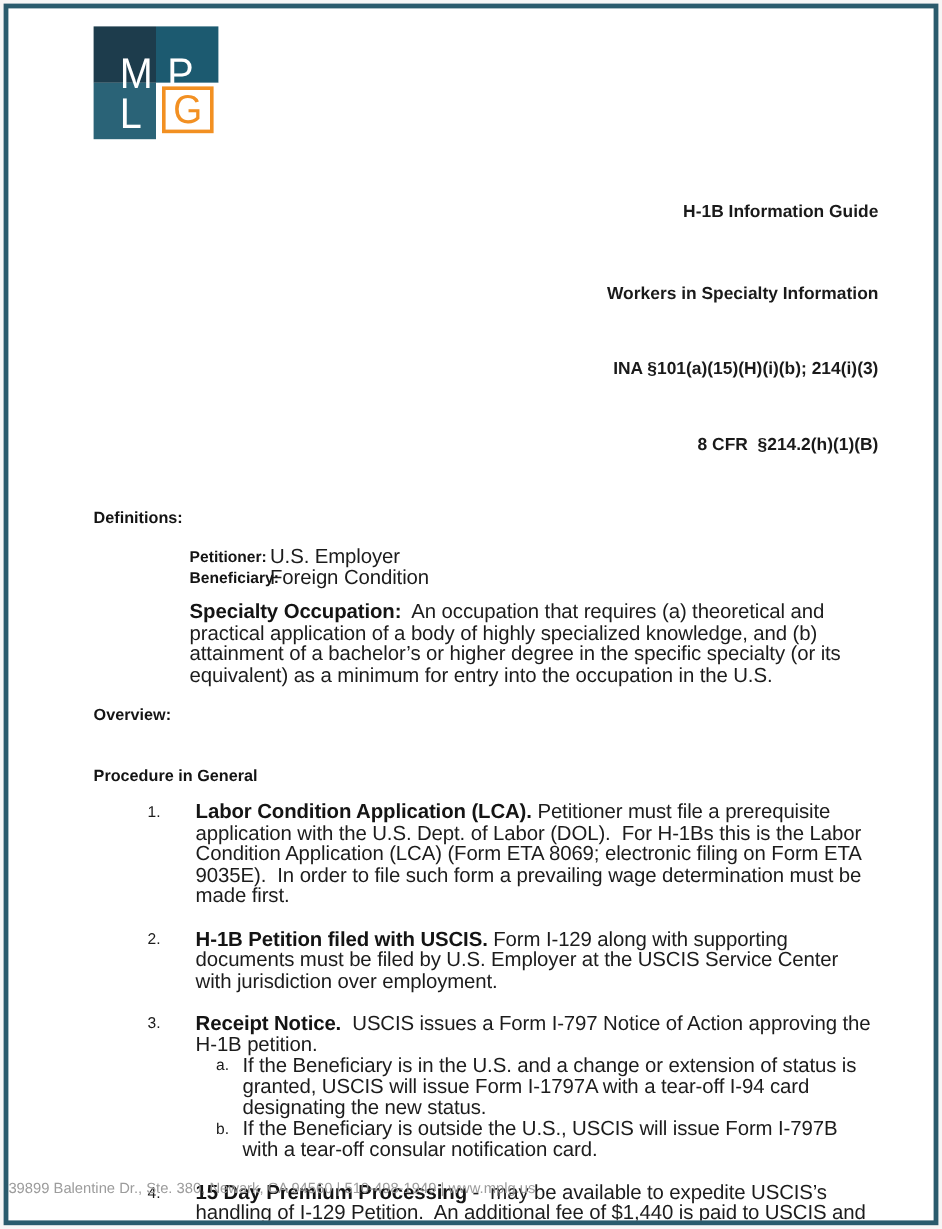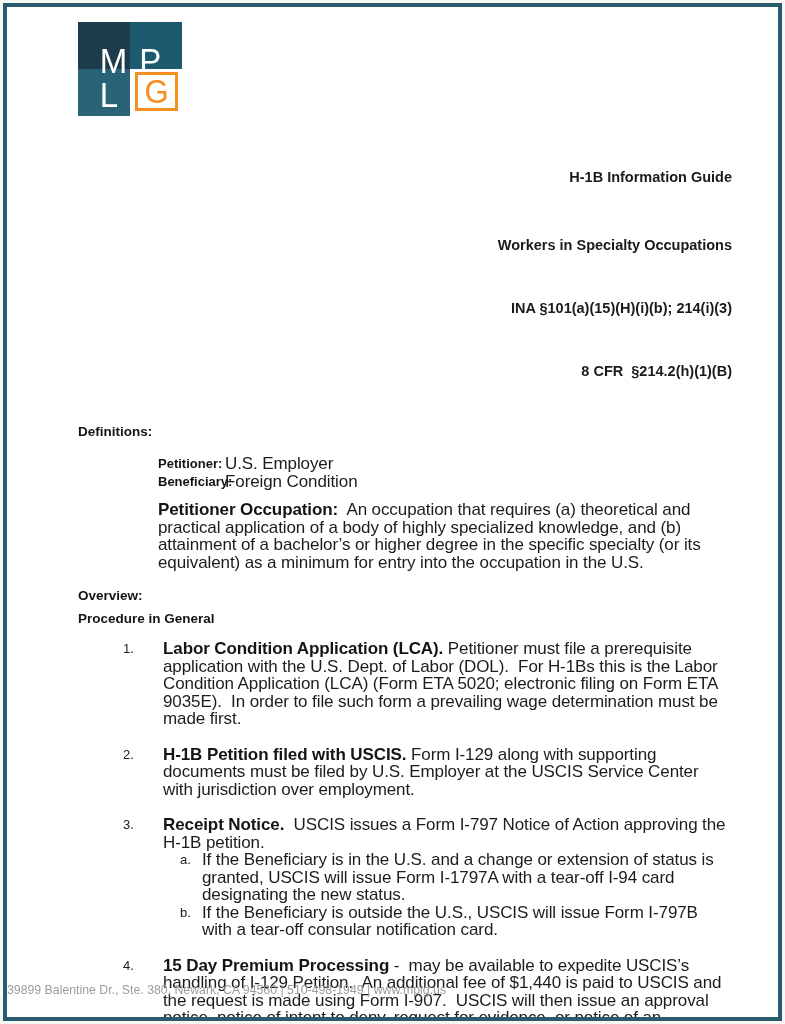--- a/index.html
+++ b/index.html
@@ -82,21 +82,21 @@
   .def-heading { }
   .terms { margin:16px 0 0 80px; }
   .term-row { display:flex; line-height:18px; }
   .term-label { width:67px; flex:0 0 auto; font-weight:bold; font-size:13px; color:#141414; }
   .term-value { }
   .specialty { margin:10px 0 0 80px; width:578px; }
 
   .overview-heading { margin-top:17px; }
   .overview-text { margin-top:17px; width:638px; }
 
-  .proc-heading { margin-top:8px; }
+  .proc-heading { margin-top:36px; }
   .proc-item { display:flex; margin-top:18px; }
   .proc-item.first { margin-top:14px; }
   .num { width:85px; flex:0 0 auto; padding-left:45px; font-size:13px; line-height:17.5px; }
   .item-body { width:572px; }
   .sub-item { display:flex; margin-left:17px; }
   .sub-letter { width:22px; flex:0 0 auto; font-size:13px; line-height:17.5px; }
   .sub-text { flex:1; }
 
   
   .footer {
@@ -122,46 +122,46 @@
         <span class="lg-letter lg-p">P</span>
         <span class="lg-letter lg-l">L</span>
         <div class="g-frame">
           <span class="lg-letter lg-g">G</span>
         </div>
       </div>
     </div>
 
     <div class="title-block">
       <div class="title-main">H-1B Information Guide</div>
-      <div>Workers in Specialty Occupations</div>
+      <div>Workers in Specialty Information</div>
       <div>INA §101(a)(15)(H)(i)(b); 214(i)(3)</div>
       <div>8 CFR  §214.2(h)(1)(B)</div>
     </div>
 
     <div class="h def-heading">Definitions:</div>
     <div class="terms">
       <div class="term-row">
         <span class="term-label">Petitioner:</span>
         <span class="term-value">U.S. Employer</span>
       </div>
       <div class="term-row">
         <span class="term-label">Beneficiary:</span>
         <span class="term-value">Foreign Condition</span>
       </div>
     </div>
-    <p class="specialty"><span class="b">Petitioner Occupation:</span><span>  An occupation that requires (a) theoretical and practical application of a body of highly specialized knowledge, and (b) attainment of a bachelor’s or higher degree in the specific specialty (or its equivalent) as a minimum for entry into the occupation in the U.S.</span></p>
+    <p class="specialty"><span class="b">Specialty Occupation:</span><span>  An occupation that requires (a) theoretical and practical application of a body of highly specialized knowledge, and (b) attainment of a bachelor’s or higher degree in the specific specialty (or its equivalent) as a minimum for entry into the occupation in the U.S.</span></p>
 
     <div class="h overview-heading">Overview:</div>
 
     <div class="h proc-heading">Procedure in General</div>
 
     <div class="proc-item first">
       <div class="num">1.</div>
       <div class="item-body">
-        <p><span class="b">Labor Condition Application (LCA).</span><span> Petitioner must file a prerequisite application with the U.S. Dept. of Labor (DOL).  For H-1Bs this is the Labor Condition Application (LCA) (Form ETA 5020; electronic filing on Form ETA 9035E).  In order to file such form a prevailing wage determination must be made first.</span></p>
+        <p><span class="b">Labor Condition Application (LCA).</span><span> Petitioner must file a prerequisite application with the U.S. Dept. of Labor (DOL).  For H-1Bs this is the Labor Condition Application (LCA) (Form ETA 8069; electronic filing on Form ETA 9035E).  In order to file such form a prevailing wage determination must be made first.</span></p>
       </div>
     </div>
 
     <div class="proc-item">
       <div class="num">2.</div>
       <div class="item-body">
         <p><span class="b">H-1B Petition filed with USCIS.</span><span> Form I-129 along with supporting documents must be filed by U.S. Employer at the USCIS Service Center with jurisdiction over employment.</span></p>
       </div>
     </div>
 

